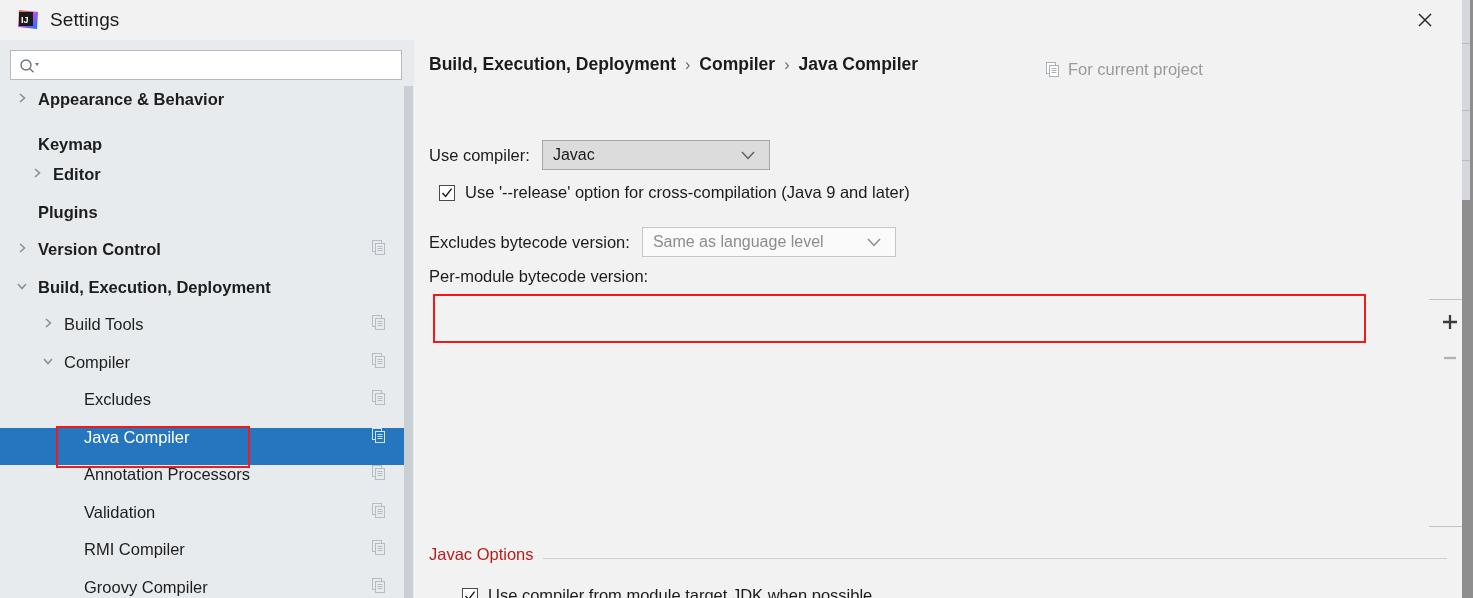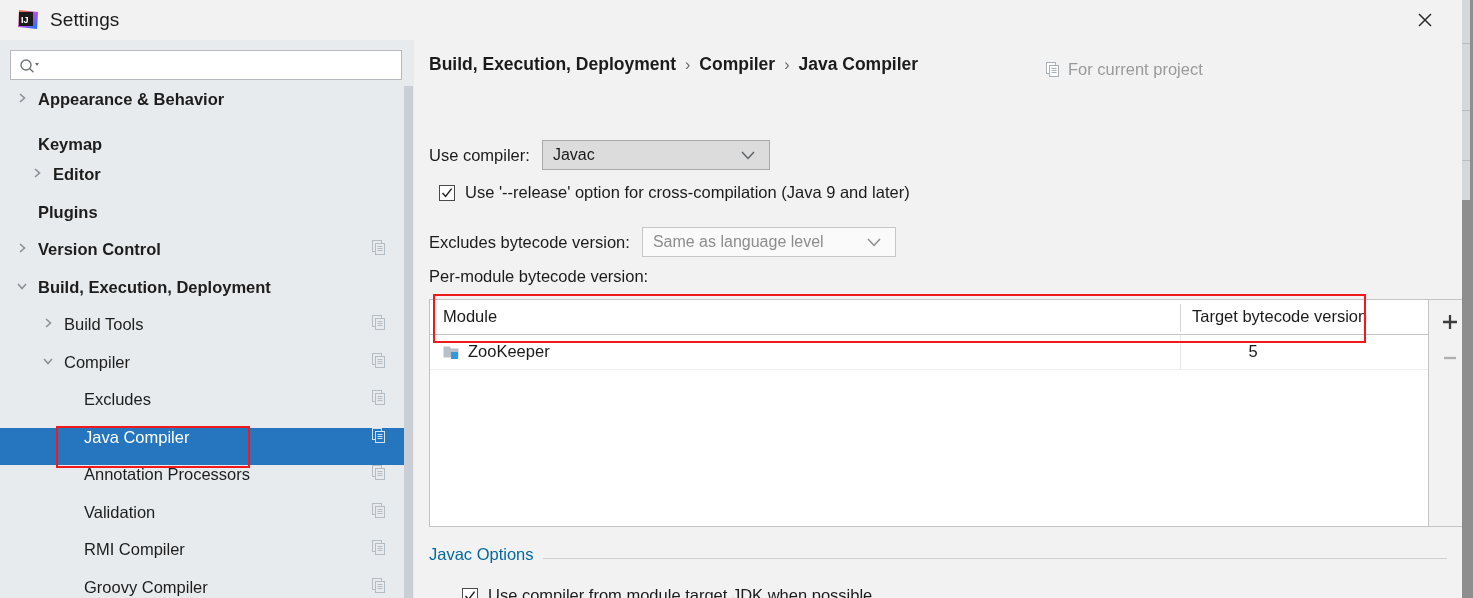--- a/index.html
+++ b/index.html
@@ -346,21 +346,21 @@
     cursor: default;
   }
   .tbl-btn.add { top: 4px; }
   .tbl-btn.remove { top: 40px; }
 
   
   .sec-title {
     position: absolute;
     left: 15px; top: 505px;
     font-size: 16.5px;
-    color: #0369a1;
+    color: #b91c1c;
     background: #f2f2f2;
     padding-right: 9px;
     z-index: 2;
   }
   .sec-line {
     position: absolute;
     left: 15px; top: 518px;
     width: 1018px; height: 1px;
     background: #cfcfcf;
     z-index: 1;
@@ -651,38 +651,20 @@
         <span class="chev">
           <svg width="14" height="9" viewBox="0 0 14 9">
               <path d="M1 1 L7 7.5 L13 1" stroke="#8d8d8d" stroke-width="1.5" fill="none"></path>
             </svg>
         </span>
       </div>
     </div>
 
     <div class="row-permodule">Per-module bytecode version:</div>
 
-    <div class="table-area">
-      <div class="thead">
-        <span class="th-module">Module</span>
-        <span class="th-divider"></span>
-        <span class="th-target">Target bytecode version</span>
-      </div>
-      <div class="trow">
-        <span class="mod-icon">
-          <svg width="18" height="16" viewBox="0 0 18 16">
-            <path d="M0.5 2.5 h6 l1.6 2 H15.5 V13.5 H0.5 Z" fill="#b9c0c7"></path>
-            <rect x="8" y="8" width="7" height="7" fill="#3399dd"></rect>
-          </svg>
-        </span>
-        <span class="mod-name">ZooKeeper</span>
-        <span class="row-divider"></span>
-        <span class="mod-ver">5</span>
-      </div>
-    </div>
 
     <div class="tbl-buttons">
       <div class="tbl-btn add">
         <svg width="20" height="20" viewBox="0 0 20 20">
             <path d="M10 3 V17 M3 10 H17" stroke="#3c3c3c" stroke-width="2.3" fill="none"></path>
           </svg>
       </div>
       <div class="tbl-btn remove">
         <svg width="20" height="20" viewBox="0 0 20 20">
             <path d="M4 10 H16" stroke="#b0b0b0" stroke-width="2.3" fill="none"></path>

